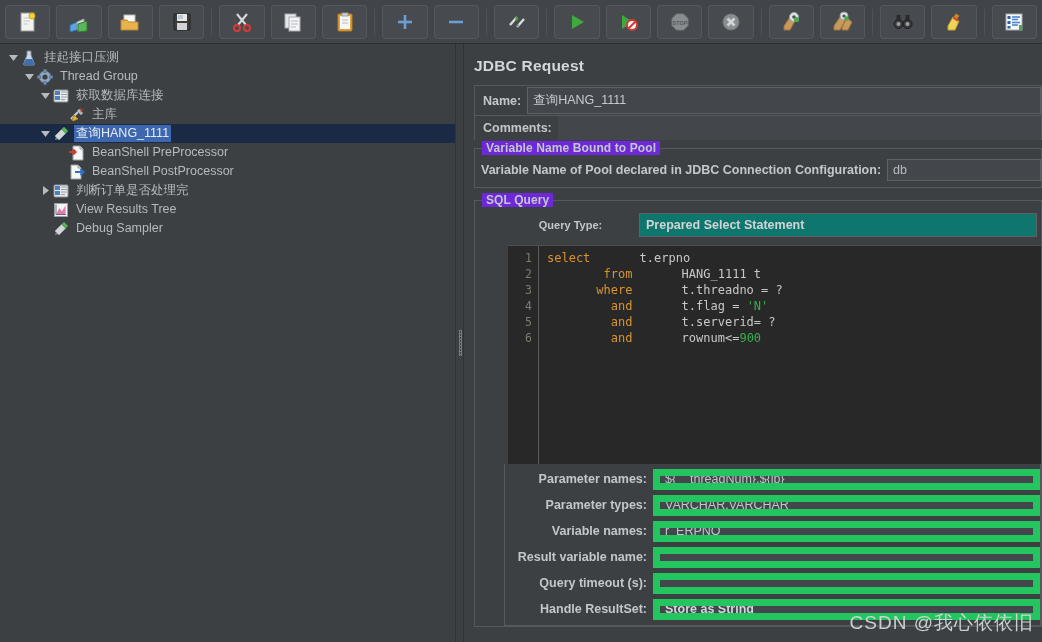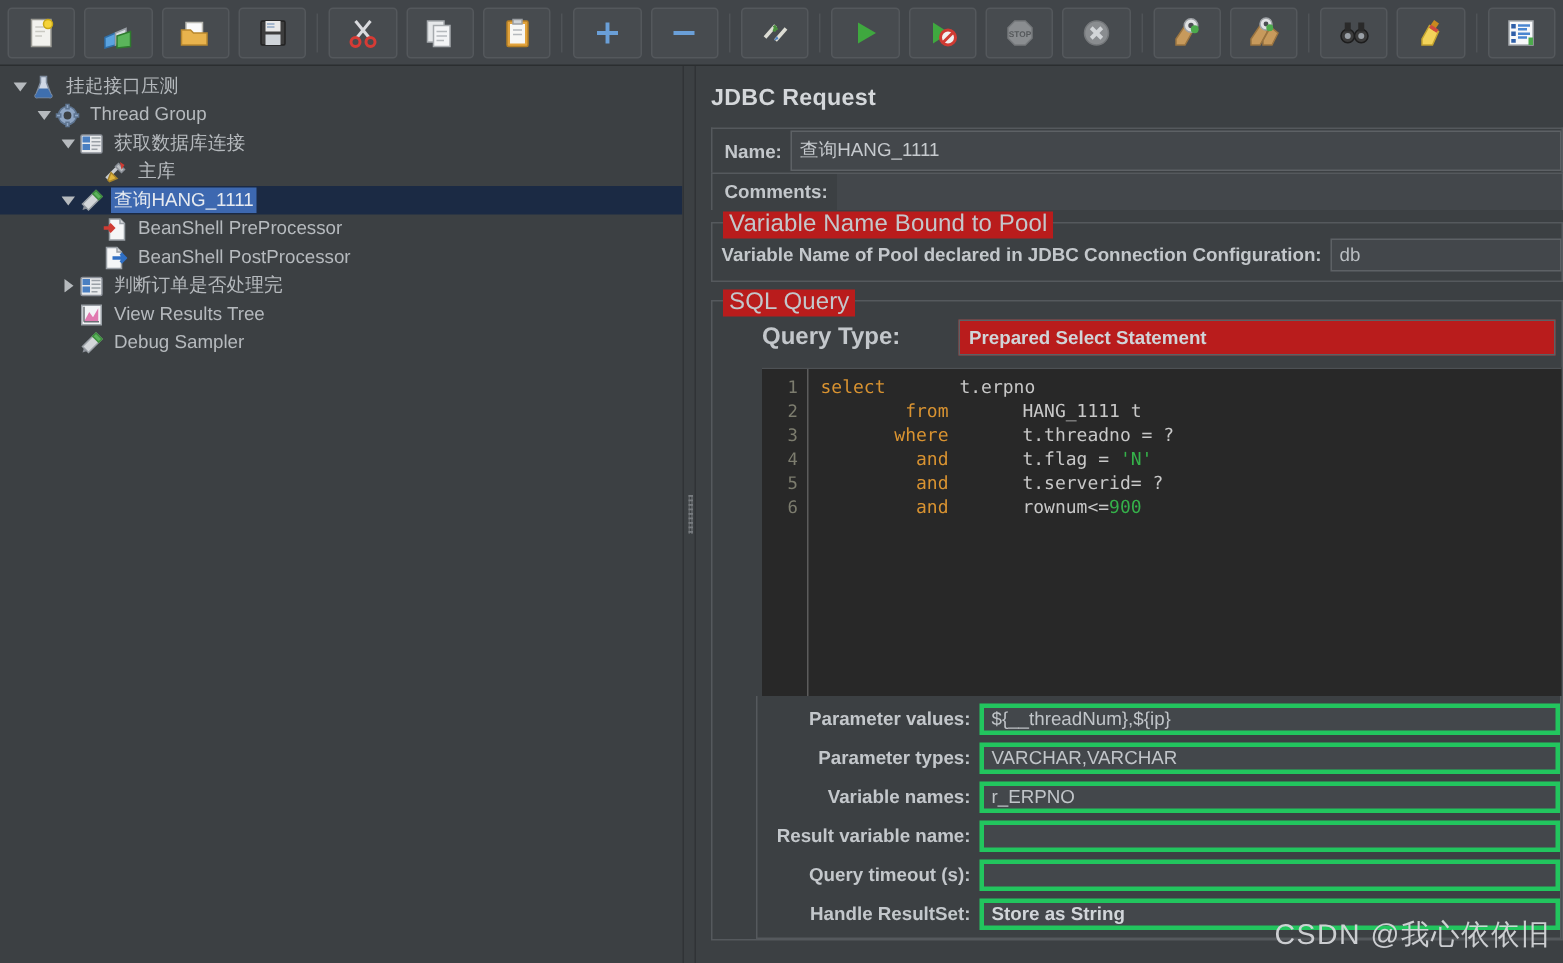--- a/index.html
+++ b/index.html
@@ -194,25 +194,25 @@
     border: 1px solid #55595d;
     margin-top: 8px;
     position: relative;
     padding: 0;
     background: #3c4043;
   }
   .groupbox > .gb-title {
     position: absolute;
     top: -8px;
     left: 7px;
-    background: #b91c1c;
+    background: #6d28d9;
     padding: 0 4px;
-    font-size: 16px;
+    font-size: 12px;
     color: #c3c7cb;
-    font-weight: normal;
+    font-weight: bold;
     letter-spacing: .1px;
   }
   .gb-body {
     padding: 10px 0 6px 0;
   }
   .pool-row {
     display: flex;
     align-items: center;
     padding: 0 0 0 6px;
   }
@@ -234,31 +234,31 @@
   }
 
   
   .sql-group { margin-top: 12px; padding-left: 29px; }
   .qt-row {
     display: flex;
     align-items: center;
     padding: 2px 0 8px 0;
   }
   .qt-label {
-    font-size: 16px;
+    font-size: 11px;
     font-weight: bold;
     color: #c3c7cb;
     width: 125px;
-    text-align: left;
+    text-align: center;
     padding-right: 6px;
     white-space: nowrap;
   }
   .qt-combo {
     flex: 1;
-    background: #b91c1c;
+    background: #0f766e;
     border: 1px solid #5d6165;
     color: #d0d4d8;
     font-size: 12.5px;
     font-weight: bold;
     padding: 4px 6px;
     box-sizing: border-box;
   }
 
   
   .editor {
@@ -317,21 +317,21 @@
     font-weight: bold;
     color: #c3c7cb;
     padding-right: 6px;
     white-space: nowrap;
     box-sizing: border-box;
   }
   .p-input {
     flex: 1;
     height: 21px;
     background: #43474b;
-    border: 3px solid #22c55e;
+    border: 7px solid #22c55e;
     color: #c1c5c9;
     font-size: 12.5px;
     padding: 0 5px;
     display: flex;
     align-items: center;
     box-sizing: border-box;
     min-width: 0;
     overflow: hidden;
     white-space: nowrap;
   }
@@ -715,21 +715,21 @@
               <div>2</div>
               <div>3</div>
               <div>4</div>
               <div>5</div>
               <div>6</div>
             </div>
           <div class="code" id="code"><div><span class="kw">select</span><span class="id"> t.erpno</span></div><div><span class="id">  </span><span class="kw">from</span><span class="id"> HANG_1111 t</span></div><div><span class="id"> </span><span class="kw">where</span><span class="id"> t.threadno = ?</span></div><div><span class="id">   </span><span class="kw">and</span><span class="id"> t.flag = </span><span class="str">'N'</span></div><div><span class="id">   </span><span class="kw">and</span><span class="id"> t.serverid= ?</span></div><div><span class="id">   </span><span class="kw">and</span><span class="id"> rownum&lt;=</span><span class="num">900</span></div></div>
         </div>
         <div class="params" id="params">
             <div class="p-row">
-              <div class="p-label">Parameter values:</div>
+              <div class="p-label">Parameter names:</div>
               <div class="p-input">${__threadNum},${ip}</div>
             </div>
             <div class="p-row">
               <div class="p-label">Parameter types:</div>
               <div class="p-input">VARCHAR,VARCHAR</div>
             </div>
             <div class="p-row">
               <div class="p-label">Variable names:</div>
               <div class="p-input">r_ERPNO</div>
             </div>

